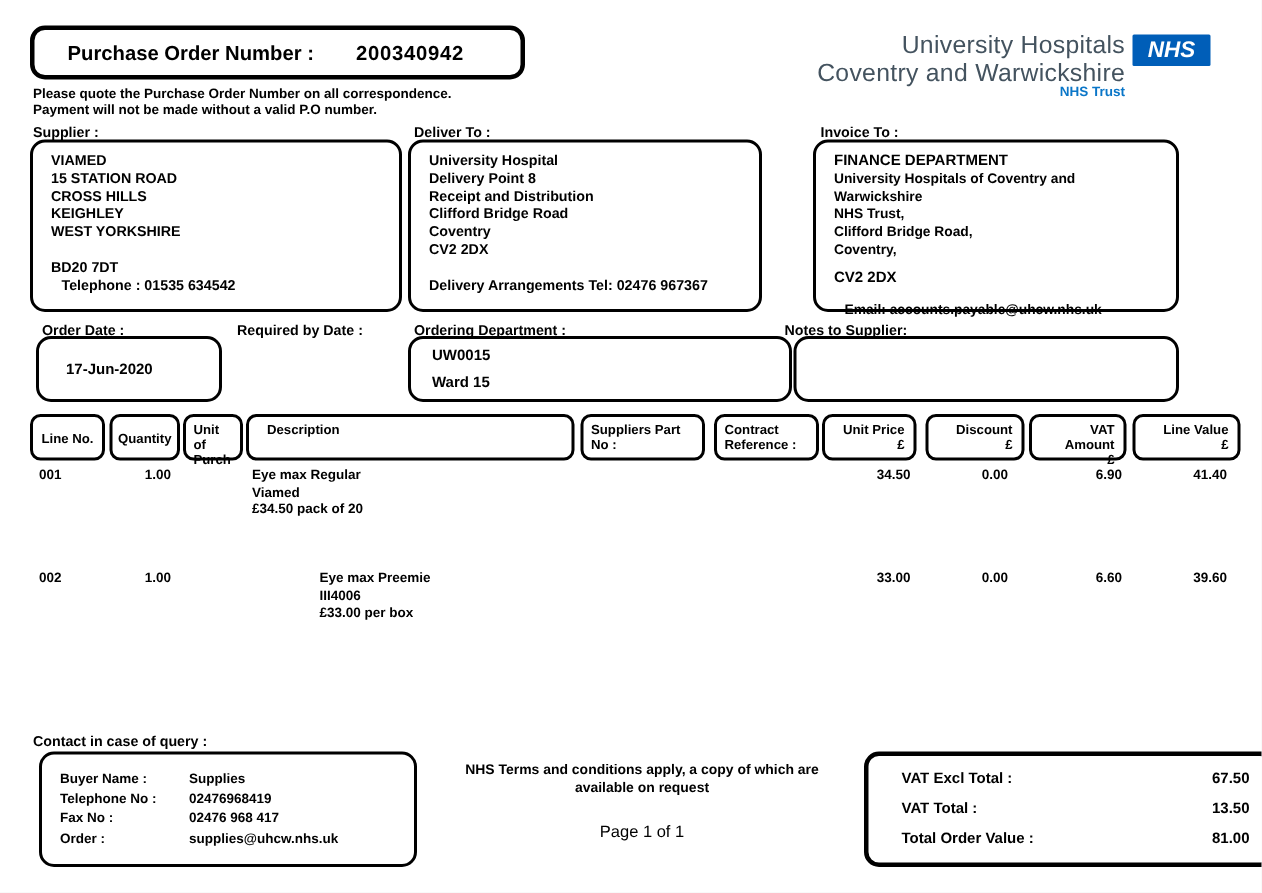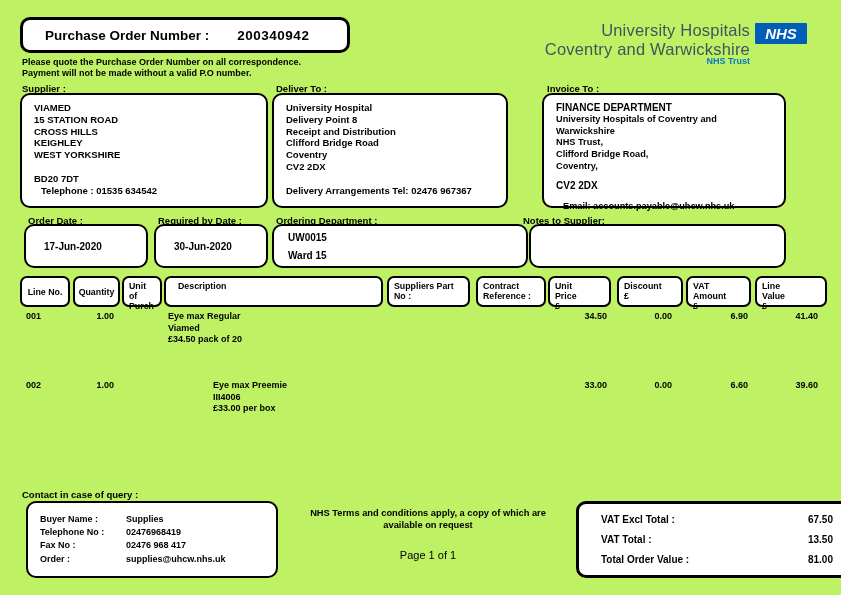--- a/index.html
+++ b/index.html
@@ -1,17 +1,17 @@
 <!DOCTYPE html>
 <html><head>
 <meta charset="utf-8">
 <style>
   * { margin:0; padding:0; box-sizing:border-box; }
   body { background:#e8e8e8; font-family:"Liberation Sans", sans-serif; }
-  .page { position:relative; width:841px; height:595px; background:#bef264; overflow:hidden; color:#000; }
+  .page { position:relative; width:841px; height:595px; background:#ffffff; overflow:hidden; color:#000; }
   .abs { position:absolute; }
   .box { border:2.5px solid #000; border-radius:10px; background:#fff; }
 
   
   .po-box { left:20px; top:17px; width:330px; height:36px; border-width:3px; display:flex; align-items:center; padding-left:22px; }
   .po-label { font-size:13.5px; font-weight:bold; }
   .po-number { font-size:13.5px; font-weight:bold; margin-left:28px; letter-spacing:0.5px; }
   .notices { left:22px; top:57px; font-size:9px; font-weight:bold; line-height:11px; }
 
   .logo-text { left:540px; top:21px; width:210px; text-align:right; color:#44535F; font-size:16.5px; line-height:18.5px; letter-spacing:0.2px; }
@@ -32,21 +32,21 @@
 
   
   .date-box { top:224px; height:44px; display:flex; align-items:center; padding-left:18px; font-size:10px; font-weight:bold; }
   .dept-box { top:224px; height:44px; padding:3px 14px; font-size:10px; font-weight:bold; line-height:18px; }
   .notes-box { top:224px; height:44px; }
 
   
   .th { top:276px; height:31px; border:2.5px solid #000; border-radius:7px; position:absolute; background:#fff;
         font-size:8.8px; font-weight:bold; line-height:10px; padding:3px 5px; }
   .th.center { display:flex; align-items:center; justify-content:center; text-align:center; }
-  .th.money { text-align:left; padding-right:20px; }
+  .th.money { text-align:right; padding-right:6px; }
 
   
   .cell { position:absolute; font-size:9px; font-weight:bold; line-height:11.5px; }
   .num { text-align:right; }
 
   
   .contact-box { left:26px; top:501px; width:252px; height:77px; padding:10px 0 0 12px; }
   .contact-row { display:flex; font-size:9px; font-weight:bold; line-height:13.2px; }
   .contact-row .lbl { width:86px; }
   .terms { left:300px; top:507px; width:256px; text-align:center; font-size:9.3px; font-weight:bold; line-height:12px; }
@@ -111,23 +111,20 @@
     <div class="addr-line postcode-line" style="font-size:10px;">CV2 2DX</div>
     <div class="addr-line email-line">Email: accounts.payable@uhcw.nhs.uk</div>
   </div>
 
   <div class="abs sec-label" style="left:28px; top:215px;">Order Date :</div>
   <div class="abs box date-box" style="left:24px; width:124px;">
     <span>17-Jun-2020</span>
   </div>
 
   <div class="abs sec-label" style="left:158px; top:215px;">Required by Date :</div>
-  <div class="abs box date-box" style="left:154px; width:114px;">
-    <span>30-Jun-2020</span>
-  </div>
 
   <div class="abs sec-label" style="left:276px; top:215px;">Ordering Department :</div>
   <div class="abs box dept-box" style="left:272px; width:256px;">
     <div>UW0015</div>
     <div>Ward 15</div>
   </div>
 
   <div class="abs sec-label" style="left:523px; top:215px;">Notes to Supplier:</div>
   <div class="abs box notes-box" style="left:529px; width:257px;"></div>
 

